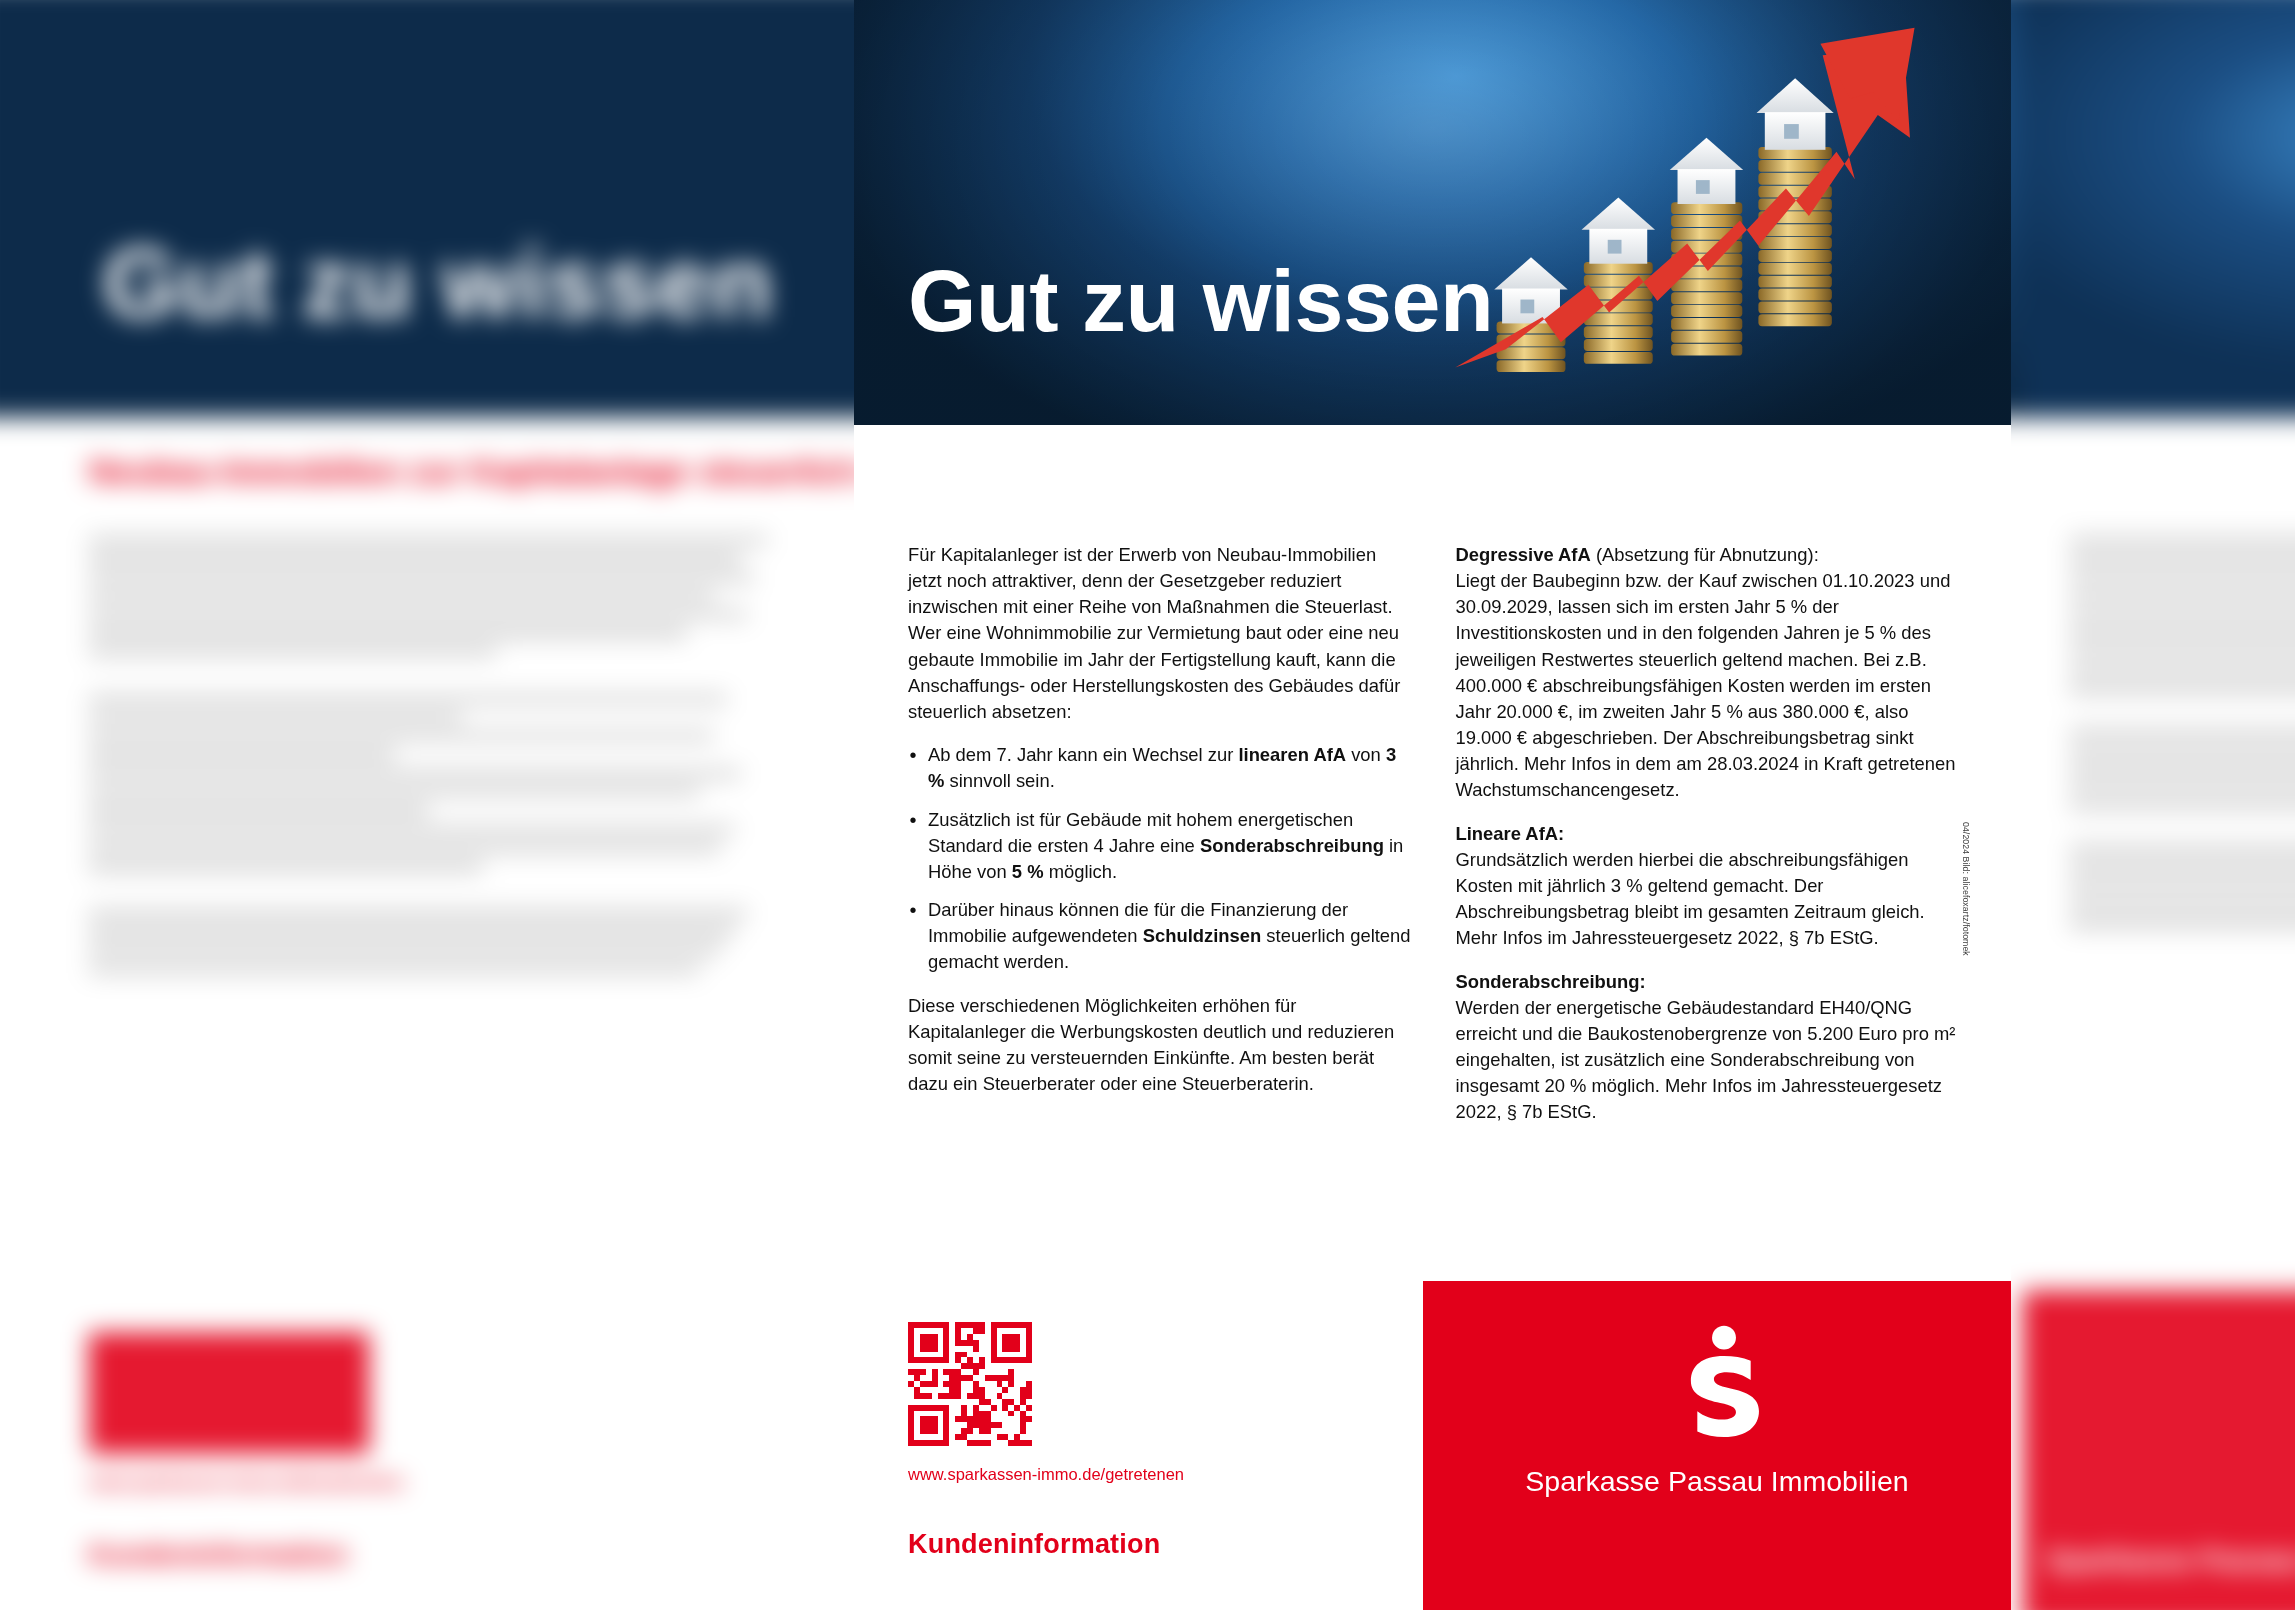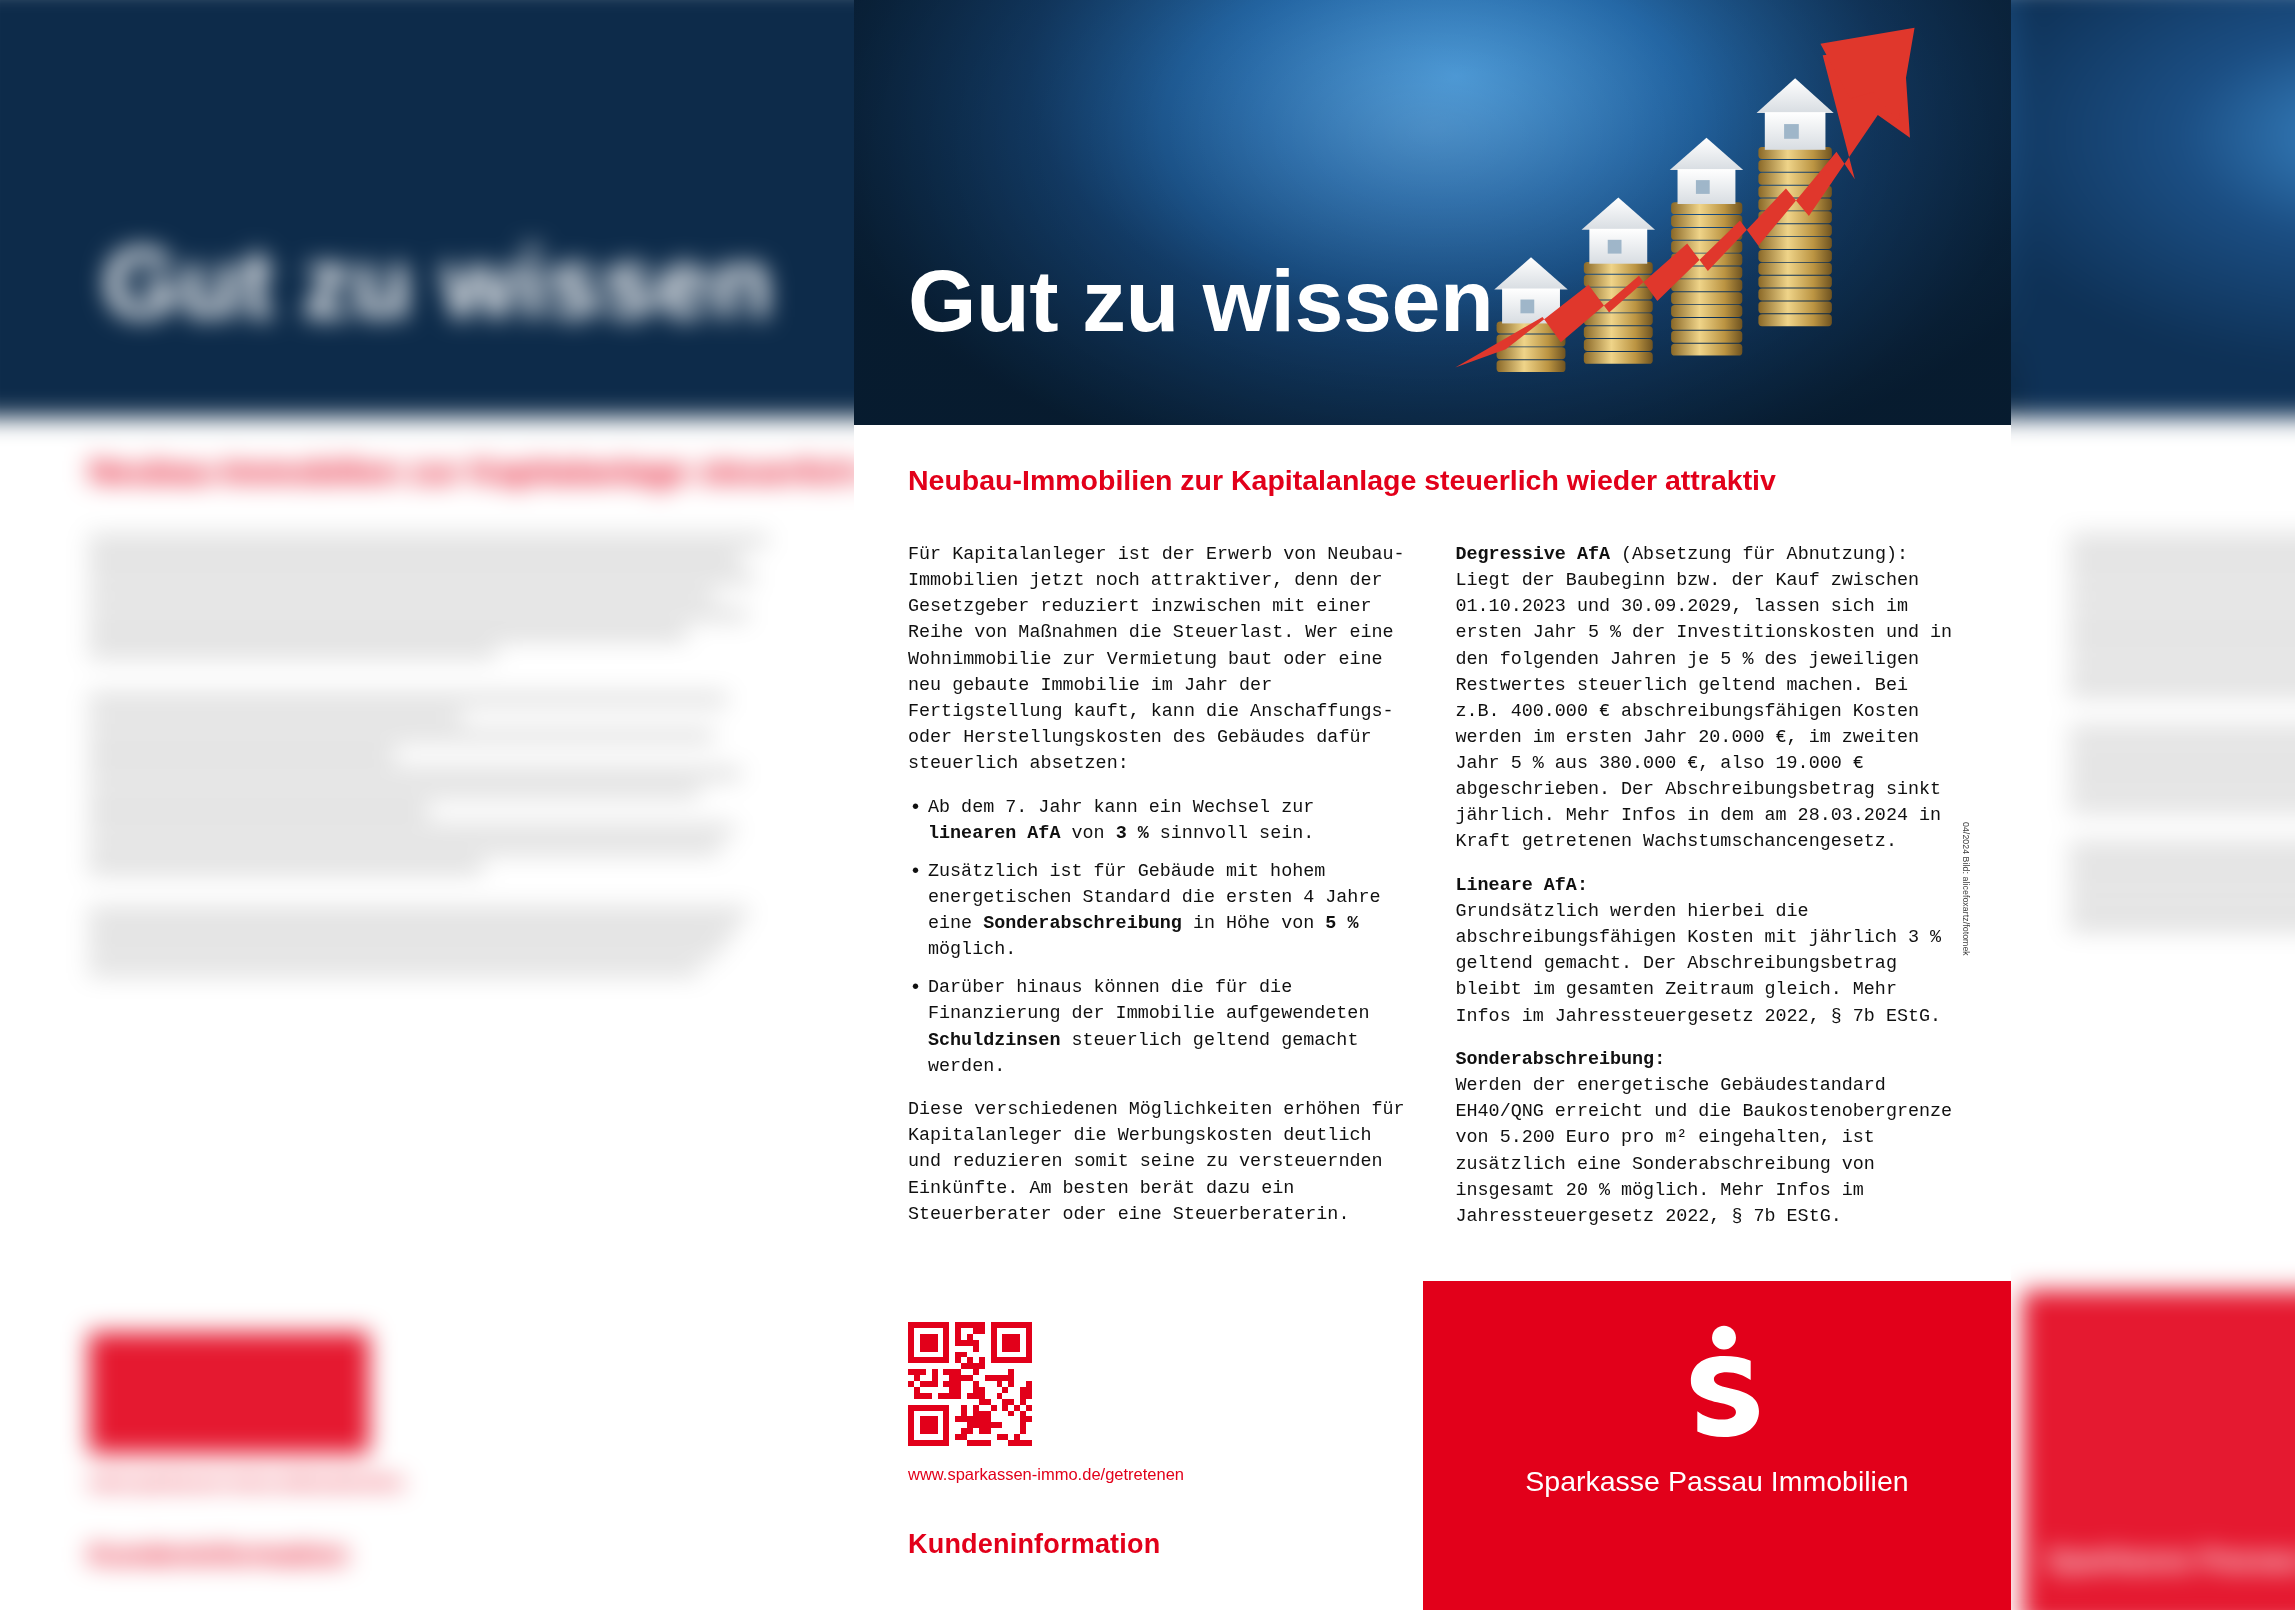--- a/index.html
+++ b/index.html
@@ -138,21 +138,21 @@
 
   
   .cols {
     position: absolute;
     left: 54px;
     top: 542px;
     width: 1051px;
     display: flex;
     gap: 44px;
   }
-  .col { width: 505px; font-family: Liberation Mono, monospace; }
+  .col { width: 505px; }
   .col p {
     margin: 0 0 17.4px 0;
     font-size: 18.4px;
     line-height: 1.42;
     color: #101010;
     text-align: left;
   }
   .col ul {
     margin: 0 0 17.4px 0;
     padding: 0 0 0 20px;
@@ -422,21 +422,20 @@
 
       <g fill="#e0372c">
         <path d="M240,800 L430,690 L470,745 L640,600 L680,655 L860,480 L900,535 L1070,330 L1110,390 L1040,120 L1190,105 L1140,80 L1215,72 L1230,300 L1160,250 L1010,470 L960,410 L790,590 L745,530 L575,680 L530,620 L350,760 Z"></path>
         <path d="M1035,95 L1240,60 L1205,265 L1150,200 L1100,215 Z"></path>
       </g>
     </svg>
 
     <div class="hero-title">Gut zu wissen</div>
   </div>
 
-  <div class="headline">Neubau-Immobilien zur Kapitalanlage steuerlich wieder attraktiv</div>
 
   <div class="cols">
 
     <div class="col">
       <p>Für Kapitalanleger ist der Erwerb von Neubau-Immobilien jetzt noch attraktiver, denn der Gesetzgeber reduziert inzwischen mit einer Reihe von Maßnahmen die Steuerlast. Wer eine Wohnimmobilie zur Vermietung baut oder eine neu gebaute Immobilie im Jahr der Fertigstellung kauft, kann die Anschaffungs- oder Herstellungskosten des Gebäudes dafür steuerlich absetzen:</p>
 
       <ul>
         <li>
           <span>Ab dem 7. Jahr kann ein Wechsel zur </span><span class="b">linearen AfA</span><span> von </span><span class="b">3 %</span><span> sinnvoll sein.</span>
         </li>

